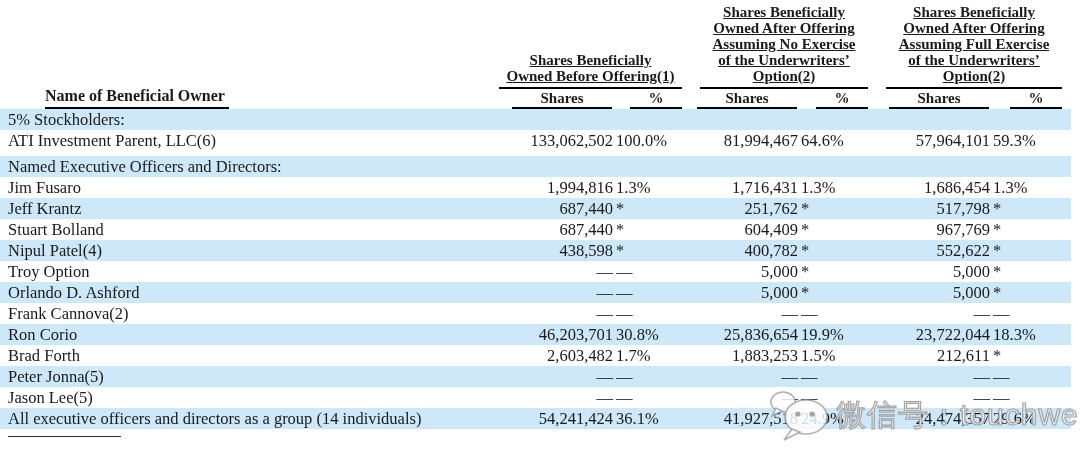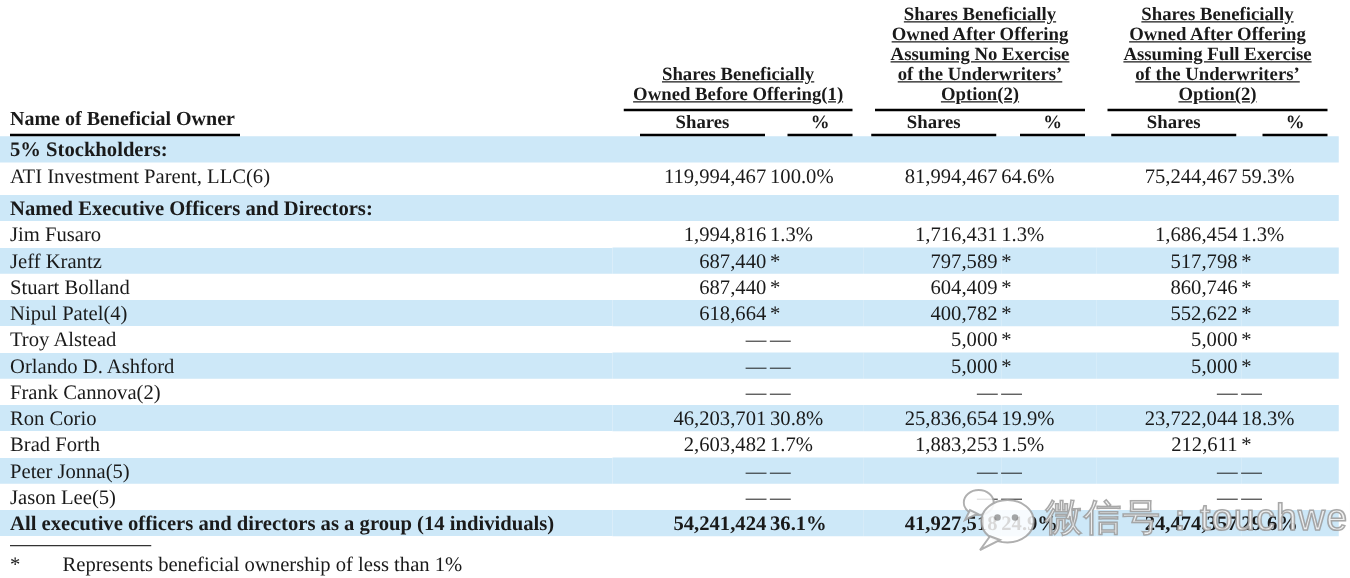--- a/index.html
+++ b/index.html
@@ -11,21 +11,21 @@
   .page{position:absolute;inset:0;}
   table{border-collapse:collapse;table-layout:fixed;width:1071px;margin-top:4px;}
   th,td{padding:0;}
   thead th{font-weight:bold;vertical-align:bottom;}
   .gtitle{
     white-space:pre-line;text-align:center;
     font-size:15px;line-height:16px;
     border-bottom:2.5px solid #000;
     padding-bottom:3px;margin:0 9px;text-decoration:underline;
   }
-  .namehead{text-align:left;vertical-align:bottom;}
+  .namehead{text-align:left;vertical-align:bottom;padding-left:37px;}
   .nameheadtext{
     display:inline-block;margin-left:8px;
     font-size:16px;line-height:18px;
     border-bottom:2.5px solid #000;
     padding:0 4px 2px 0;
   }
   .subrow th{height:14px;vertical-align:bottom;}
   .subrow .sub{
     display:inline-block;font-size:15px;line-height:15px;
     border-bottom:2.5px solid #000;padding-bottom:1px;text-align:center;
@@ -33,21 +33,21 @@
   .subrow .shares-sub{text-align:right;}
   .subrow .shares-sub .sub{width:100px;margin-right:4px;}
   .subrow .pct-sub{text-align:right;}
   .subrow .pct-sub .sub{width:52px;margin-right:9px;}
   tbody td{font-size:16.5px;height:21px;line-height:21px;vertical-align:middle;}
   td.name{padding-left:8px;text-align:left;white-space:nowrap;overflow:hidden;}
   td.num{text-align:right;padding-right:3px;white-space:nowrap;}
   td.pct{padding-right:3px;white-space:nowrap;}
   td.ast{padding-right:15px;}
   tr.shade{background:#cde8f8;}
-  tr.boldrow td{font-weight:bold;}
+  tr.boldrow td{font-weight:normal;}
   tr.gap td{border-top:5px solid #ffffff;}
   .footnote-rule{
     position:absolute;left:8px;top:436px;width:113px;height:0;
     border-top:1.5px solid #333;
   }
   .footnote{
     position:absolute;left:8px;top:442px;font-size:16.5px;white-space:nowrap;
   }
   .fnsym{display:inline-block;width:42px;}
   .watermark{
@@ -111,68 +111,68 @@
         <th class="shares-sub"><span class="sub">Shares</span></th>
         <th class="pct-sub"><span class="sub">%</span></th>
       </tr>
     </thead>
     <tbody id="tbody">
         <tr class="shade boldrow">
           <td class="name" colspan="7">5% Stockholders:</td>
         </tr>
         <tr class="">
           <td class="name">ATI Investment Parent, LLC(6)</td>
-          <td class="num">119,994,467</td>
+          <td class="num">133,062,502</td>
           <td class="pct">100.0%</td>
           <td class="num">81,994,467</td>
           <td class="pct">64.6%</td>
-          <td class="num">75,244,467</td>
+          <td class="num">57,964,101</td>
           <td class="pct">59.3%</td>
         </tr>
         <tr class="shade boldrow gap">
           <td class="name" colspan="7">Named Executive Officers and Directors:</td>
         </tr>
         <tr class="">
           <td class="name">Jim Fusaro</td>
           <td class="num">1,994,816</td>
           <td class="pct">1.3%</td>
           <td class="num">1,716,431</td>
           <td class="pct">1.3%</td>
           <td class="num">1,686,454</td>
           <td class="pct">1.3%</td>
         </tr>
         <tr class="shade">
           <td class="name">Jeff Krantz</td>
           <td class="num">687,440</td>
           <td class="pct ast">*</td>
-          <td class="num">797,589</td>
+          <td class="num">251,762</td>
           <td class="pct ast">*</td>
           <td class="num">517,798</td>
           <td class="pct ast">*</td>
         </tr>
         <tr class="">
           <td class="name">Stuart Bolland</td>
           <td class="num">687,440</td>
           <td class="pct ast">*</td>
           <td class="num">604,409</td>
           <td class="pct ast">*</td>
-          <td class="num">860,746</td>
+          <td class="num">967,769</td>
           <td class="pct ast">*</td>
         </tr>
         <tr class="shade">
           <td class="name">Nipul Patel(4)</td>
-          <td class="num">618,664</td>
+          <td class="num">438,598</td>
           <td class="pct ast">*</td>
           <td class="num">400,782</td>
           <td class="pct ast">*</td>
           <td class="num">552,622</td>
           <td class="pct ast">*</td>
         </tr>
         <tr class="">
-          <td class="name">Troy Alstead</td>
+          <td class="name">Troy Option</td>
           <td class="num">—</td>
           <td class="pct">—</td>
           <td class="num">5,000</td>
           <td class="pct ast">*</td>
           <td class="num">5,000</td>
           <td class="pct ast">*</td>
         </tr>
         <tr class="shade">
           <td class="name">Orlando D. Ashford</td>
           <td class="num">—</td>
@@ -233,23 +233,20 @@
           <td class="pct">36.1%</td>
           <td class="num">41,927,518</td>
           <td class="pct">24.9%</td>
           <td class="num">24,474,357</td>
           <td class="pct">29.6%</td>
         </tr>
       </tbody>
   </table>
 
   <div class="footnote-rule"></div>
-  <div class="footnote">
-    <span class="fnsym">*</span><span>Represents beneficial ownership of less than 1%</span>
-  </div>
 
   <div class="watermark">
     <svg class="wmicon" width="62" height="54" viewBox="0 0 62 54">
       <g fill="rgba(255,255,255,0.9)" stroke="rgba(160,160,160,0.9)" stroke-width="1.6">
         <ellipse cx="13" cy="14" rx="12" ry="10"></ellipse>
         <path d="M6 20 L2 28 L12 23 Z"></path>
         <ellipse cx="36" cy="29" rx="21" ry="17"></ellipse>
         <path d="M22 41 L14 52 L30 44 Z"></path>
       </g>
       <g fill="rgba(150,150,150,0.9)">

